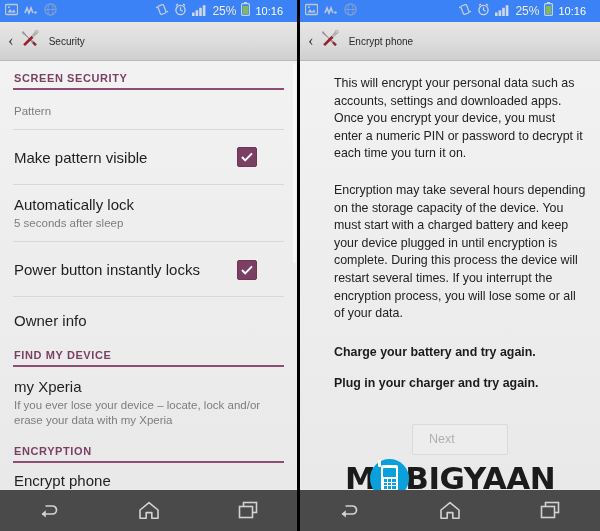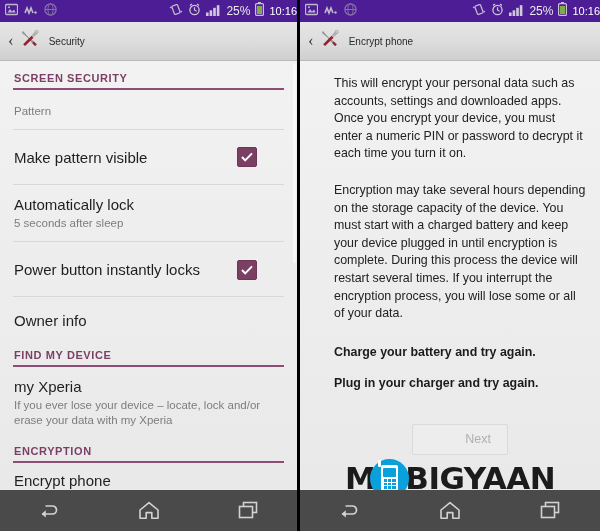--- a/index.html
+++ b/index.html
@@ -30,24 +30,24 @@
     flex-direction: column;
   }
   .phone.right {
     margin-left: 3px;
     width: 300px;
   }
 
   
   .statusbar {
     height: 22px;
-    background: #4c1d95;
-    display: flex;
-    align-items: center;
-    padding: 0 0 0 5px;
+    background: #3b82f6;
+    display: flex;
+    align-items: center;
+    padding: 0 14px 0 5px;
     box-sizing: border-box;
     flex: 0 0 auto;
   }
   .sb-left { display: flex; align-items: center; gap: 6px; }
   .sb-right {
     margin-left: auto;
     display: flex;
     align-items: center;
     gap: 5px;
     color: #e8e8e8;
@@ -206,21 +206,21 @@
     margin-top: 34px;
   }
   .next-btn {
     min-width: 62px;
     padding: 7px 16px 8px 16px;
     background: #ededed;
     border: 1px solid #dadada;
     border-radius: 2px;
     color: #b0b0b0;
     font-size: 12.5px;
-    text-align: right;
+    text-align: left;
   }
 
   
   .watermark {
     position: absolute;
     left: 0;
     right: 0;
     top: 398px;
     display: flex;
     align-items: center;

